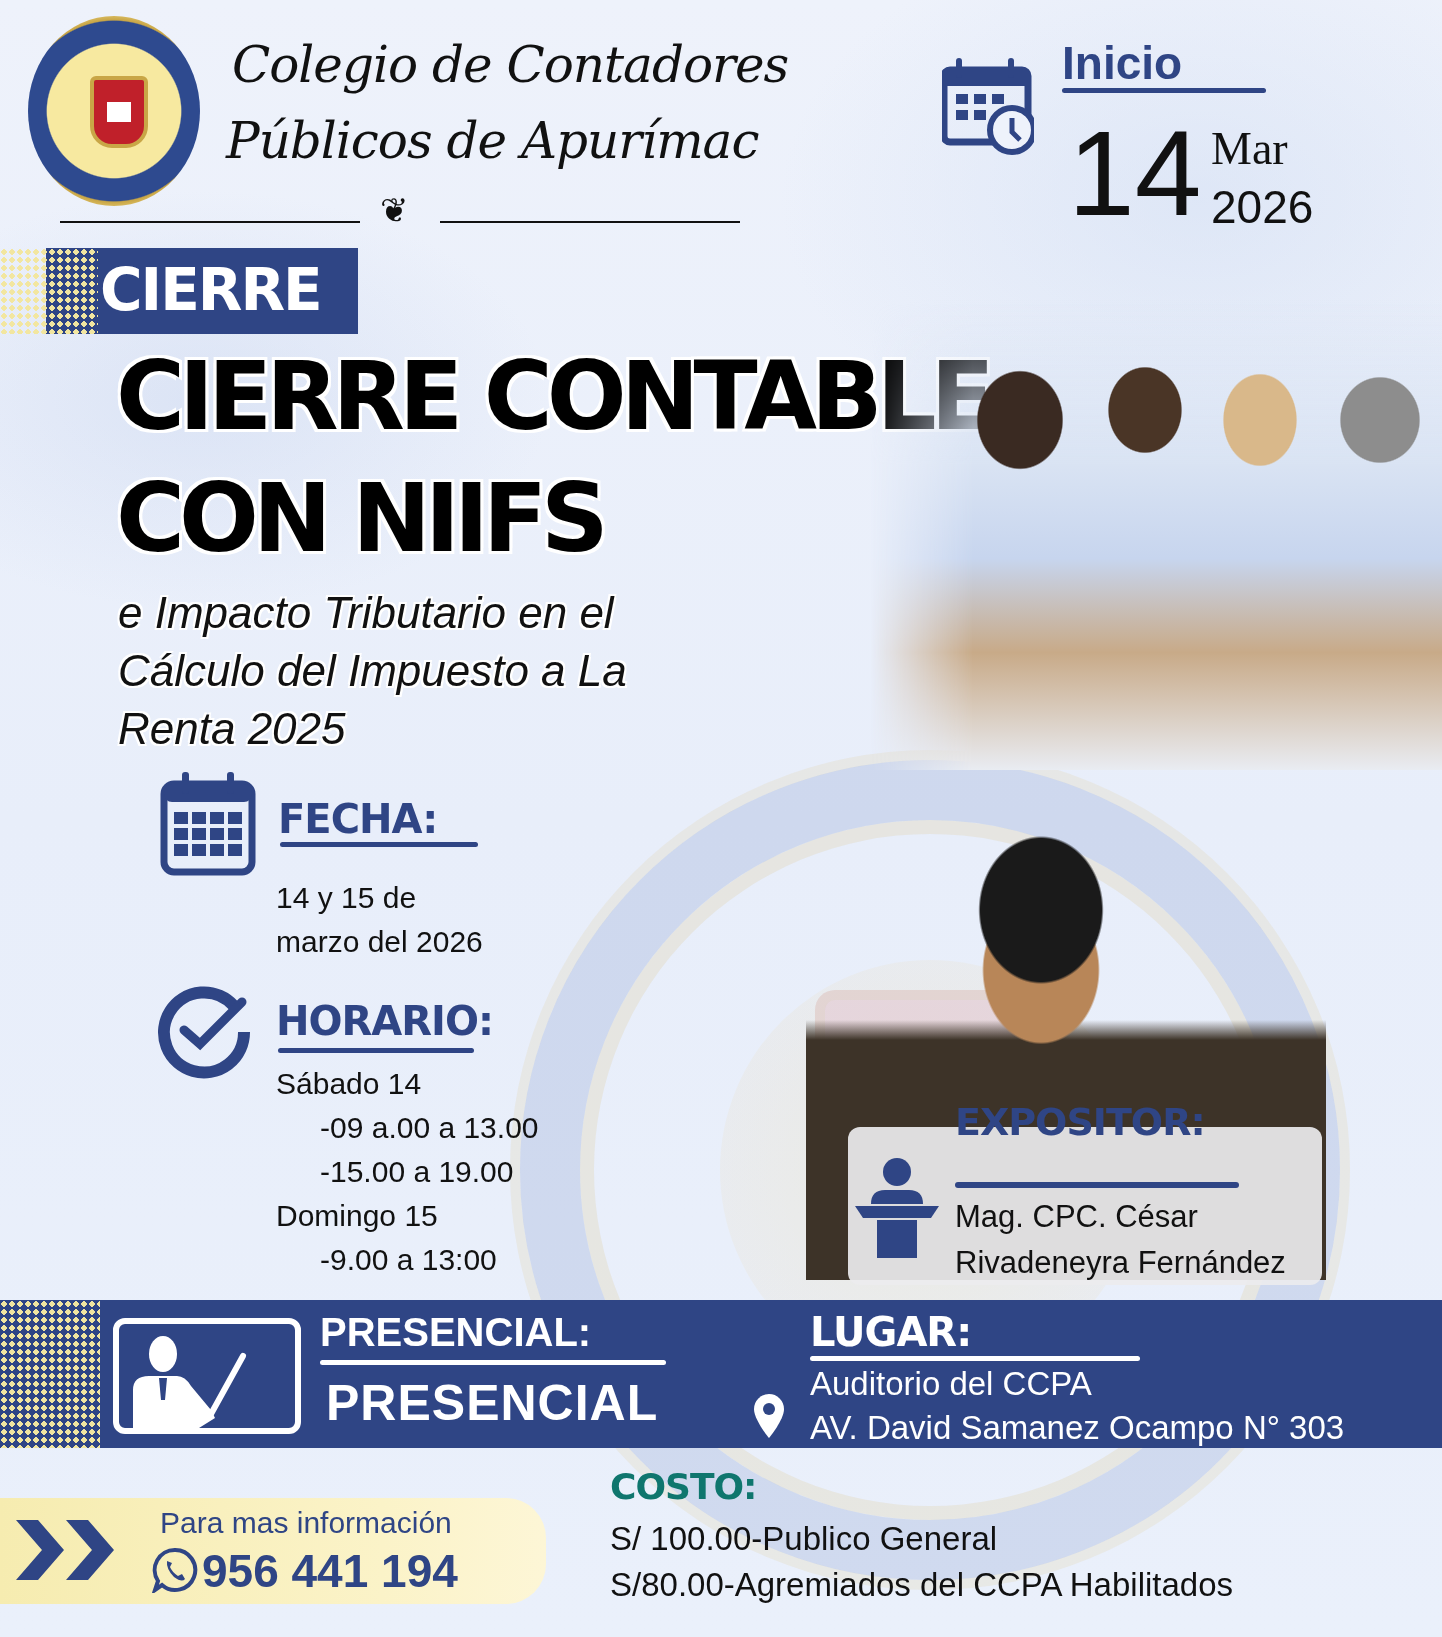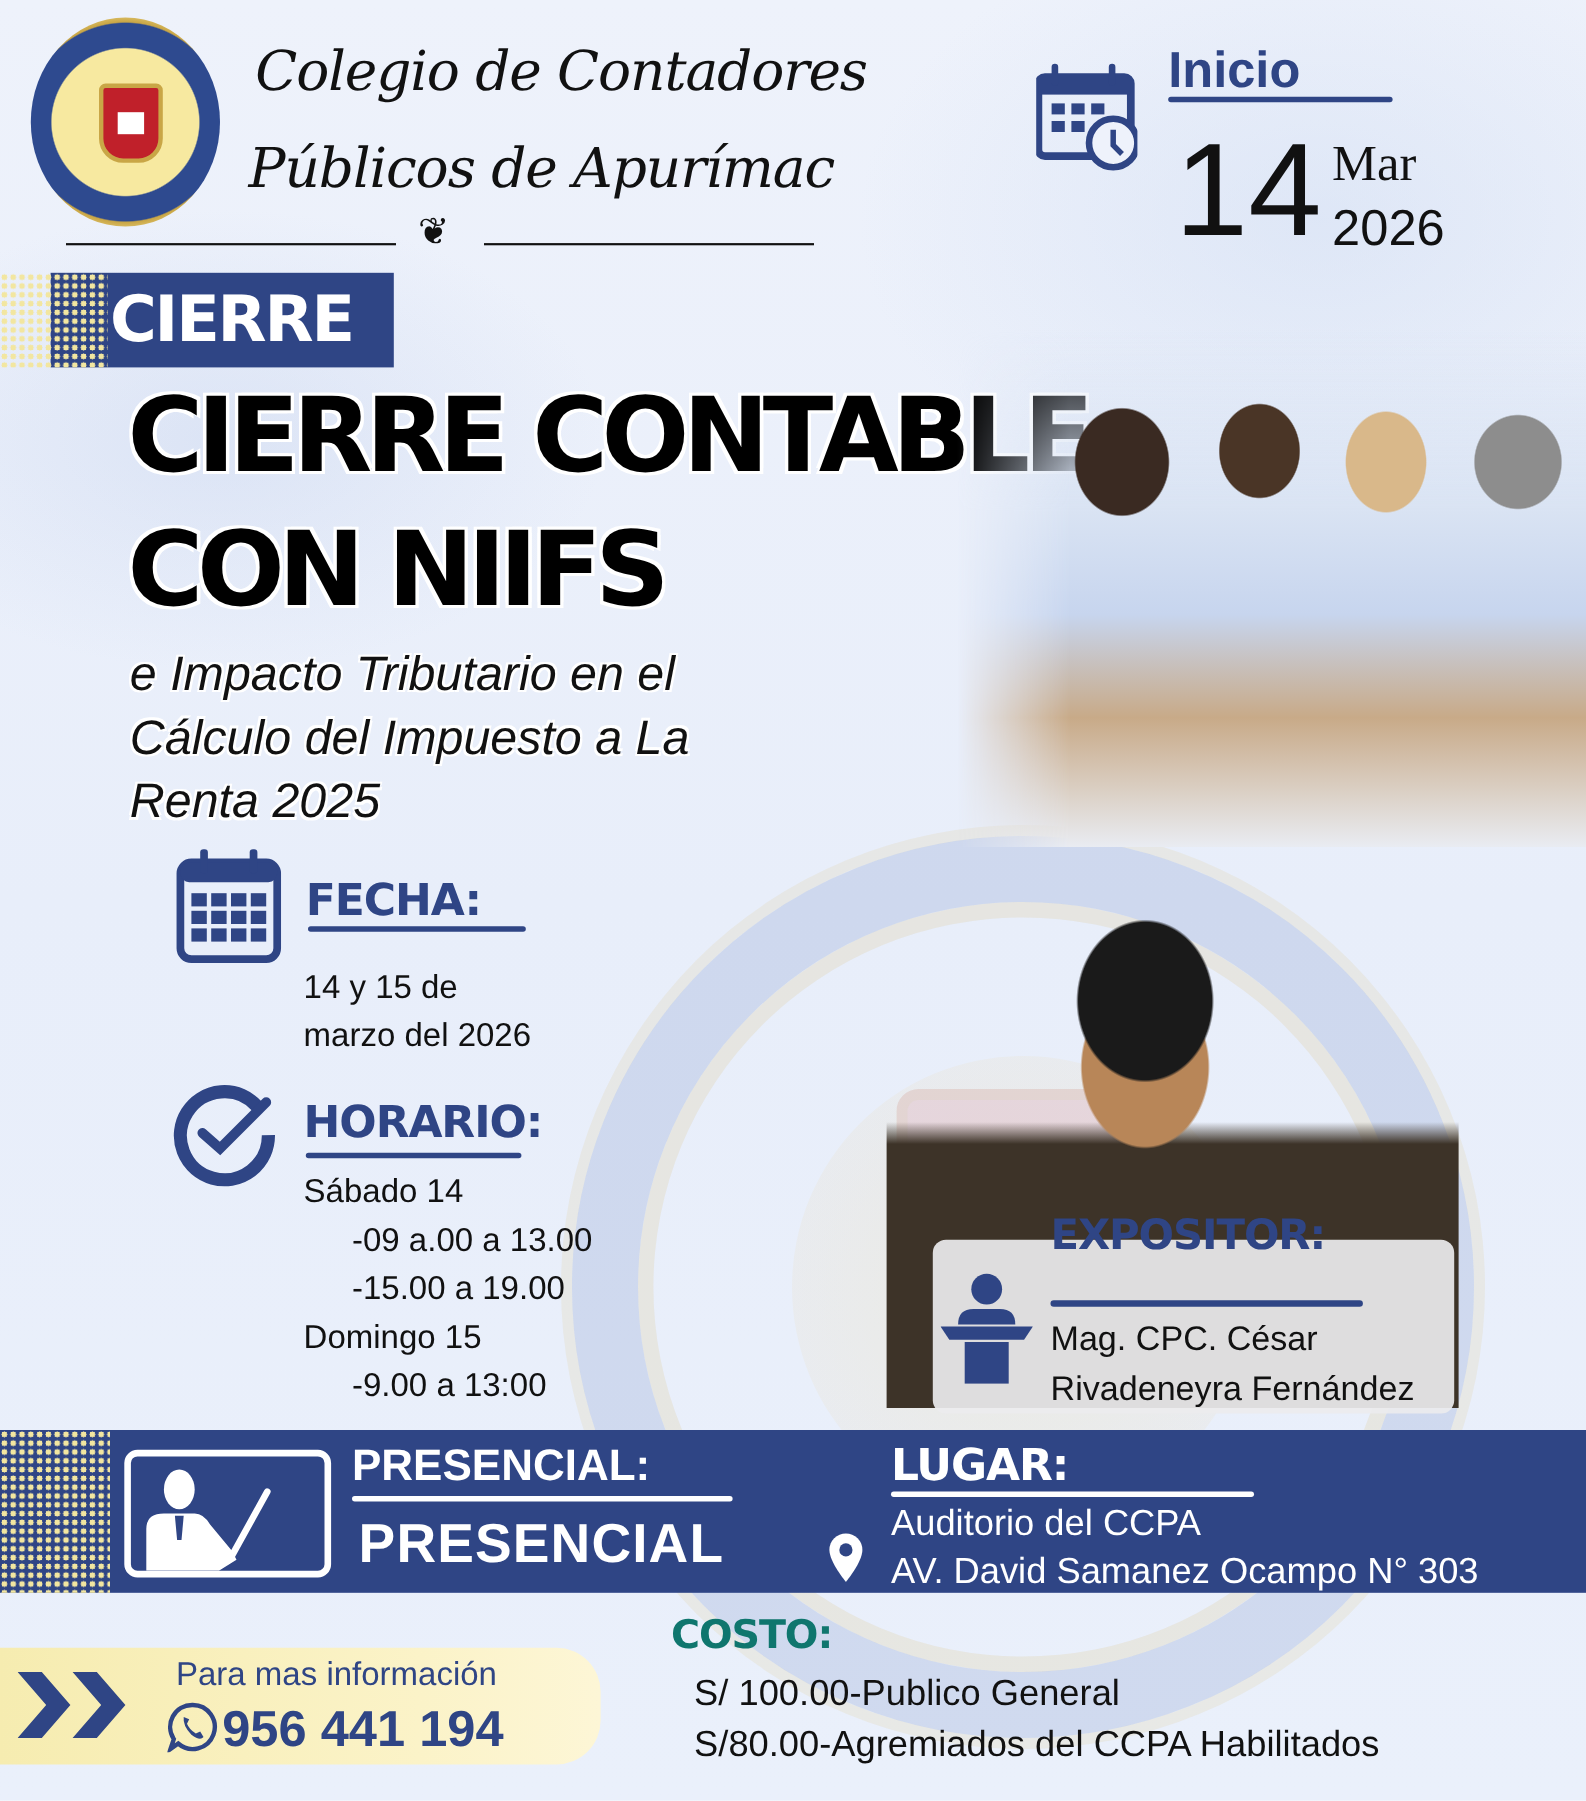--- a/index.html
+++ b/index.html
@@ -90,36 +90,36 @@
   .lugar-line{left:810px;top:1356px;width:330px;height:5px;background:#fff;border-radius:3px;}
   .lugar-text{left:810px;top:1362px;font-size:33px;line-height:44px;color:#fff;}
   .pin-icon{left:752px;top:1392px;width:34px;height:48px;}
 
   
   .info-pill{left:0;top:1498px;width:546px;height:106px;background:linear-gradient(90deg,#f6ecb0 0%,#fbf3c8 70%,#fdf6d6 100%);border-radius:0 40px 40px 0;}
   .chevrons{left:16px;top:1520px;width:110px;height:60px;}
   .info-label{left:160px;top:1506px;font-size:30px;color:#2f4585;}
   .phone{left:152px;top:1544px;font-size:46px;font-weight:bold;color:#2f4585;}
   .costo-label{left:610px;top:1466px;font-size:36px;font-weight:bold;color:#0f766e;font-family:"DejaVu Sans",sans-serif;letter-spacing:-1px;}
-  .costo-lines{left:610px;top:1516px;font-size:33px;line-height:46px;color:#111;margin-left:21px;}
+  .costo-lines{left:610px;top:1516px;font-size:33px;line-height:46px;color:#111;}
 </style>
 </head>
 <body>
 
 <div class="abs watermark"></div>
 <div class="abs watermark-inner"></div>
 <div class="abs wm-shield"></div>
 
 <div class="abs logo">
   <div class="logo-outer">
       <div class="logo-shield"></div>
     </div>
 </div>
 <div class="abs org-line" style="left:232px;top:36px;">Colegio de Contadores</div>
-<div class="abs org-line" style="left:226px;top:124px;text-align:right;">Públicos de Apurímac</div>
+<div class="abs org-line" style="left:226px;top:112px;text-align:right;">Públicos de Apurímac</div>
 <div class="abs divider">
   <div class="line" style="left:0;width:300px;"></div>
   <div class="orn">❦</div>
   <div class="line" style="left:380px;width:300px;"></div>
 </div>
 
 <svg class="abs cal-icon-top" viewBox="0 0 92 104">
   <rect x="2" y="18" width="84" height="72" rx="6" fill="none" stroke="#2f4585" stroke-width="7"></rect>
   <rect x="2" y="18" width="84" height="16" fill="#2f4585"></rect>
   <rect x="14" y="6" width="6" height="20" rx="3" fill="#2f4585"></rect>

